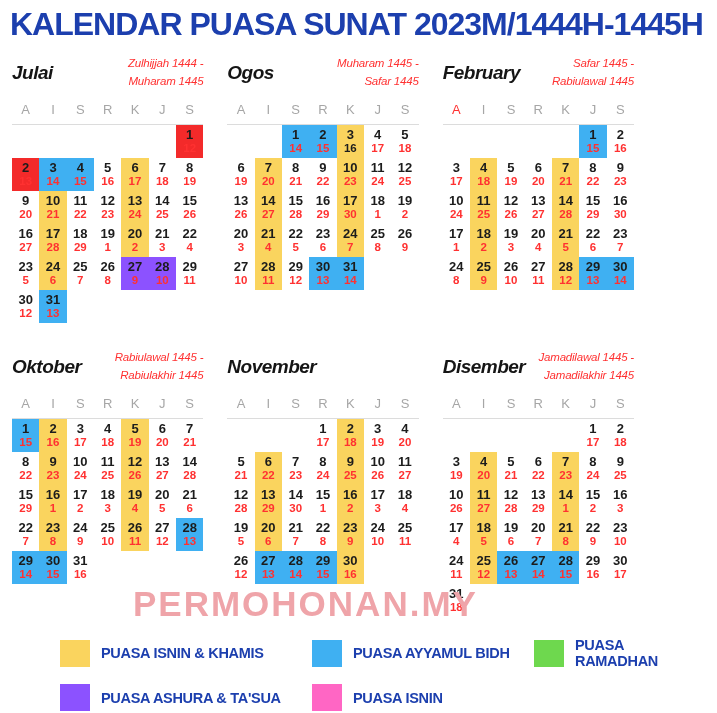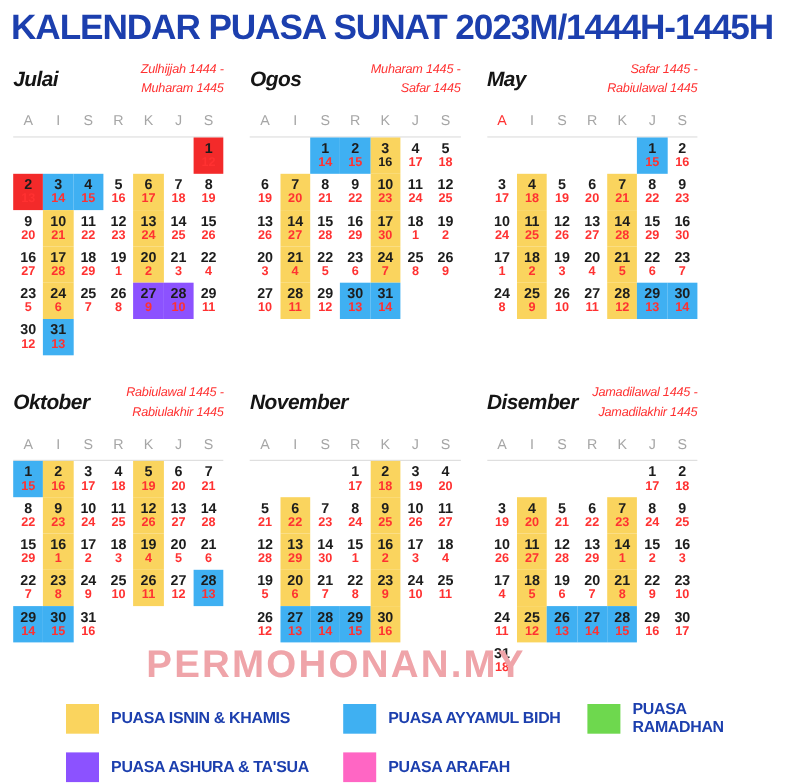--- a/index.html
+++ b/index.html
@@ -332,21 +332,21 @@
             <span class="h">13</span>
           </div>
           <div class="cell bg-blue">
             <span class="g">31</span>
             <span class="h">14</span>
           </div>
         </div>
       </div>
       <div class="month">
         <div class="month-header">
-          <div class="month-name">May</div>
+          <div class="month-name">February</div>
           <div class="month-sub">
             <div>Safar 1445 -</div>
             <div>Rabiulawal 1445</div>
           </div>
         </div>
         <div class="dayrow">
           <span class="red">A</span>
           <span>I</span>
           <span>S</span>
           <span>R</span>
@@ -927,20 +927,20 @@
       <div class="legend-item">
         <div class="swatch" style="background: rgb(110, 216, 78);"></div>
         <div class="legend-label">PUASA RAMADHAN</div>
       </div>
       <div class="legend-item">
         <div class="swatch" style="background: rgb(140, 82, 255);"></div>
         <div class="legend-label">PUASA ASHURA &amp; TA'SUA</div>
       </div>
       <div class="legend-item">
         <div class="swatch" style="background: rgb(255, 102, 196);"></div>
-        <div class="legend-label">PUASA ARAFAH</div>
+        <div class="legend-label">PUASA ISNIN</div>
       </div>
       <div class="legend-item">
         <div class="swatch"></div>
       </div>
     </div>
   <div class="watermark">PERMOHONAN.MY</div>
 </div>
 
 </body></html>

